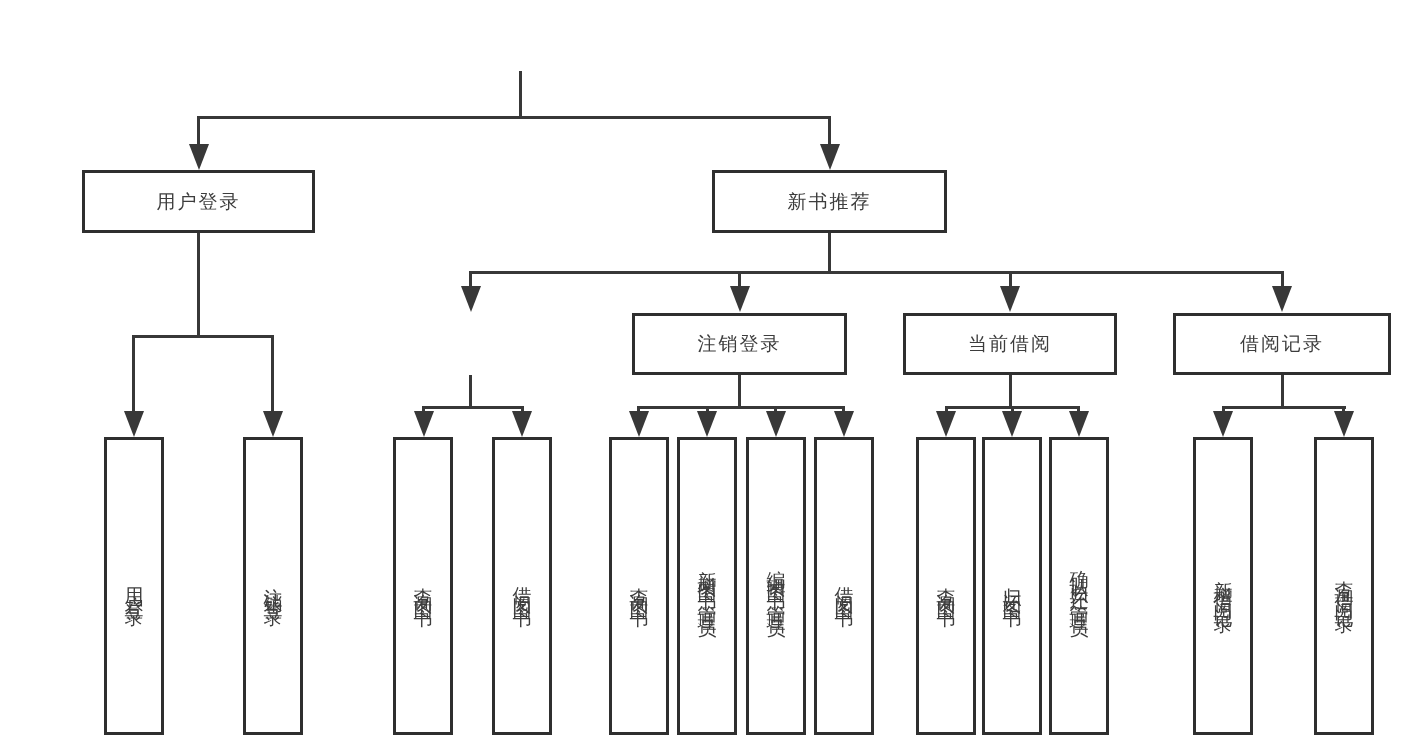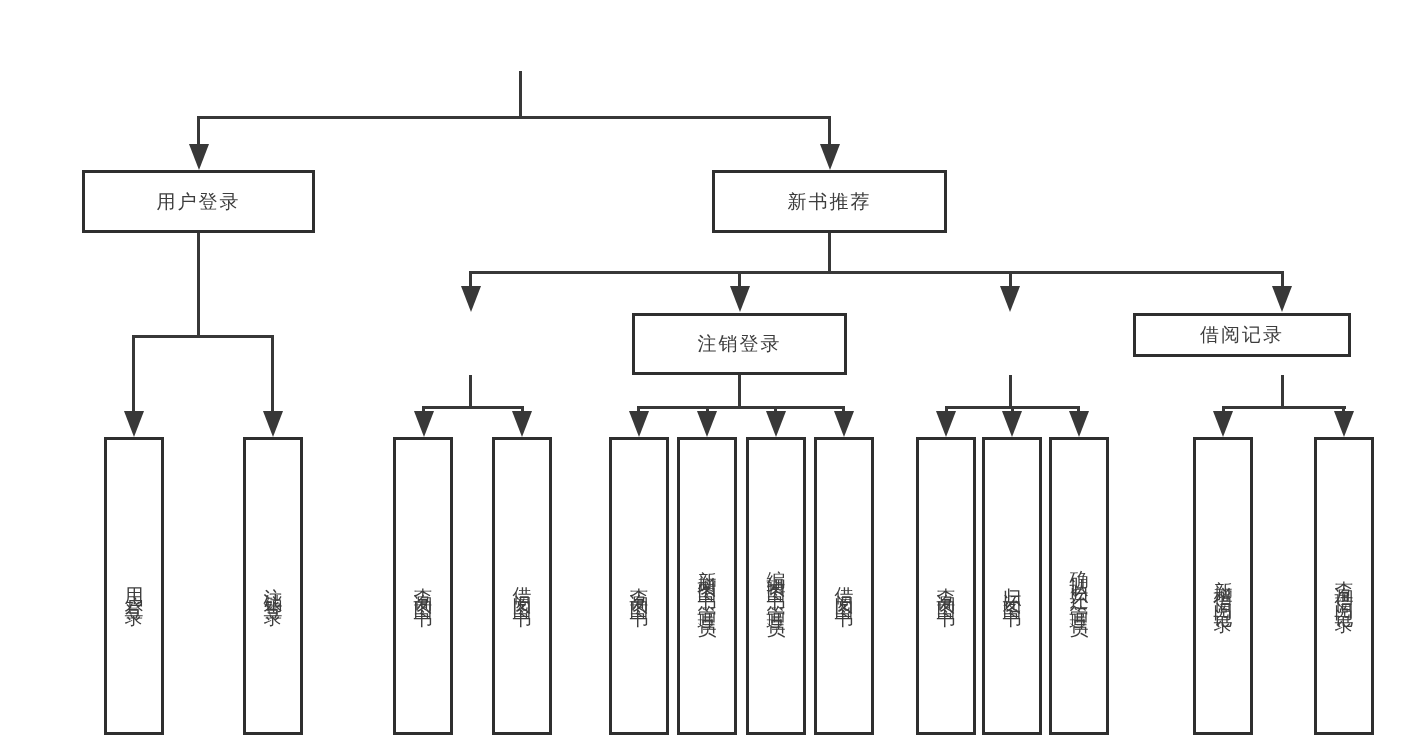--- a/index.html
+++ b/index.html
@@ -98,21 +98,24 @@
   <div class="node" style="left:82px;top:170px;width:233px;height:63px">
     <span>用户登录</span>
   </div>
   <div class="node" style="left:712px;top:170px;width:235px;height:63px">
     <span>新书推荐</span>
   </div>
 
   <div class="node" style="left:632px;top:313px;width:215px;height:62px">
     <span>注销登录</span>
   </div>
-  <div class="node" style="left:1133px;top:313px;width:218px;height:44px">
+  <div class="node" style="left:903px;top:313px;width:214px;height:62px">
+    <span>当前借阅</span>
+  </div>
+  <div class="node" style="left:1173px;top:313px;width:218px;height:62px">
     <span>借阅记录</span>
   </div>
 
   <div class="node leaf" style="left:104px;top:437px;width:60px;height:298px">
     <span>用户登录</span>
   </div>
   <div class="node leaf" style="left:243px;top:437px;width:60px;height:298px">
     <span>注销登录</span>
   </div>
 

